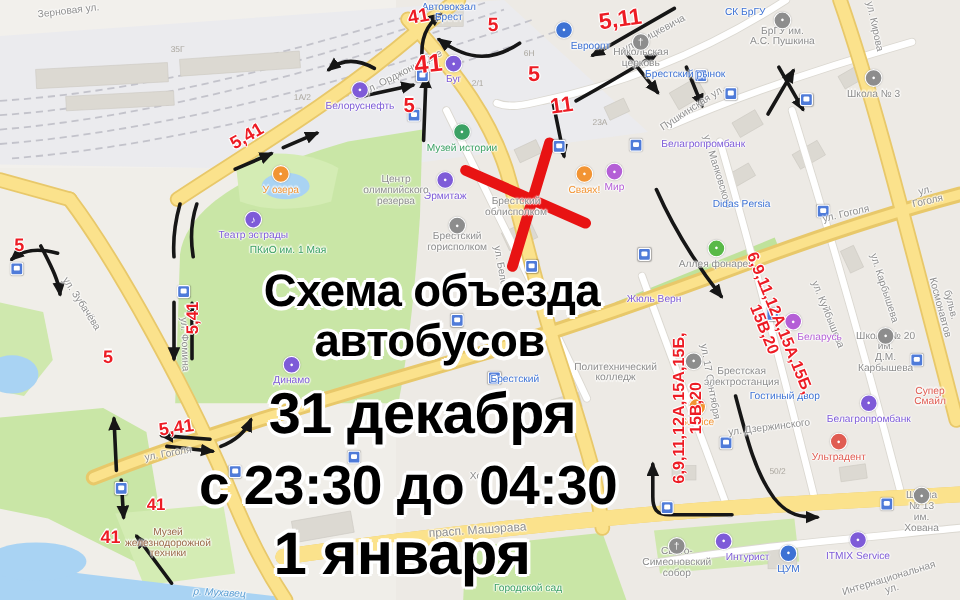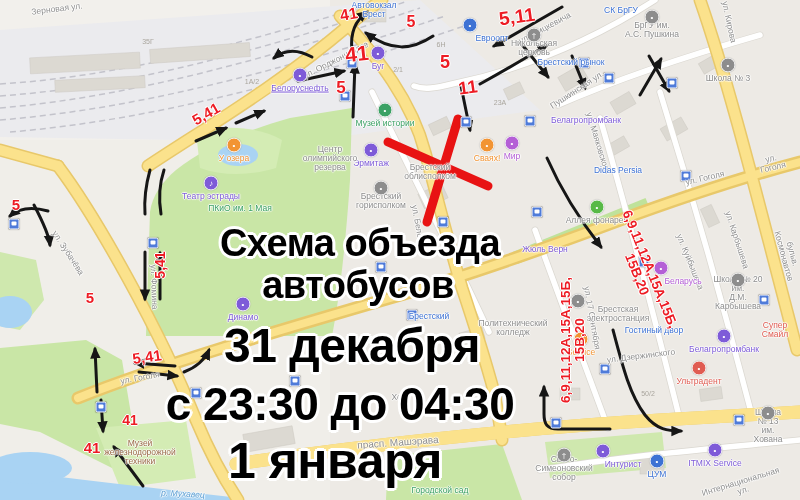--- a/index.html
+++ b/index.html
@@ -263,21 +263,21 @@
       <div class="lbl minor" style="left: 148px; top: 42px; transform: translate(-50%, -50%);">35Г</div>
       <div class="lbl minor" style="left: 252px; top: 82px; transform: translate(-50%, -50%);">1А/2</div>
       <div class="lbl minor" style="left: 441px; top: 45px; transform: translate(-50%, -50%);">6Н</div>
       <div class="lbl minor" style="left: 398px; top: 70px; transform: translate(-50%, -50%);">2/1</div>
       <div class="lbl minor" style="left: 500px; top: 103px; transform: translate(-50%, -50%);">23А</div>
       <div class="lbl minor" style="left: 648px; top: 394px; transform: translate(-50%, -50%);">50/2</div>
     </div>
   <div id="pois-layer">
       <div class="lbl poi" style="left: 374px; top: 10px; transform: translate(-50%, -50%); color: rgb(61, 114, 212);">Автовокзал
 Брест</div>
-      <div class="lbl poi" style="left: 300px; top: 88px; transform: translate(-50%, -50%); color: rgb(126, 91, 216); text-decoration: underline;">Белоруснефть</div>
+      <div class="lbl poi" style="left: 300px; top: 88px; transform: translate(-50%, -50%); color: rgb(126, 91, 216);">Белоруснефть</div>
       <div class="poi-icon" style="left: 300px; top: 75px; background: rgb(126, 91, 216);">•</div>
       <div class="lbl poi" style="left: 378px; top: 66px; transform: translate(-50%, -50%); color: rgb(126, 91, 216);">Буг</div>
       <div class="poi-icon" style="left: 378px; top: 53px; background: rgb(126, 91, 216);">•</div>
       <div class="lbl poi" style="left: 470px; top: 38px; transform: translate(-50%, -50%); color: rgb(61, 114, 212); padding-left: 44px;">Евроопт</div>
       <div class="poi-icon" style="left: 470px; top: 25px; background: rgb(61, 114, 212);">•</div>
       <div class="lbl poi" style="left: 534px; top: 48px; transform: translate(-50%, -50%); color: rgb(141, 141, 141);">Никольская
 церковь</div>
       <div class="poi-icon" style="left: 534px; top: 35px; background: rgb(141, 141, 141);">†</div>
       <div class="lbl poi" style="left: 621px; top: 10px; transform: translate(-50%, -50%); color: rgb(61, 114, 212);">СК БрГУ</div>
       <div class="lbl poi" style="left: 652px; top: 30px; transform: translate(-50%, -50%); color: rgb(141, 141, 141);">БрГУ им.
@@ -336,21 +336,21 @@
       <div class="poi-icon" style="left: 564px; top: 455px; background: rgb(141, 141, 141);">†</div>
       <div class="lbl poi" style="left: 603px; top: 464px; transform: translate(-50%, -50%); color: rgb(126, 91, 216); margin-left: 20px;">Интурист</div>
       <div class="poi-icon" style="left: 603px; top: 451px; background: rgb(126, 91, 216);">•</div>
       <div class="lbl poi" style="left: 657px; top: 474px; transform: translate(-50%, -50%); color: rgb(61, 114, 212);">ЦУМ</div>
       <div class="poi-icon" style="left: 657px; top: 461px; background: rgb(61, 114, 212);">•</div>
       <div class="lbl poi" style="left: 715px; top: 463px; transform: translate(-50%, -50%); color: rgb(126, 91, 216);">ITMIX Service</div>
       <div class="poi-icon" style="left: 715px; top: 450px; background: rgb(126, 91, 216);">•</div>
       <div class="lbl poi" style="left: 440px; top: 490px; transform: translate(-50%, -50%); color: rgb(59, 161, 100);">Городской сад</div>
       <div class="lbl poi" style="left: 661px; top: 281px; transform: translate(-50%, -50%); color: rgb(180, 95, 214); padding-left: 44px;">Беларусь</div>
       <div class="poi-icon" style="left: 661px; top: 268px; background: rgb(180, 95, 214);">•</div>
-      <div class="lbl poi" style="left: 513px; top: 310px; transform: translate(-50%, -50%); color: rgb(141, 141, 141); margin-top: 18px;">Политехнический
+      <div class="lbl poi" style="left: 513px; top: 310px; transform: translate(-50%, -50%); color: rgb(141, 141, 141);">Политехнический
 колледж</div>
       <div class="lbl poi" style="left: 429px; top: 316px; transform: translate(-50%, -50%); color: rgb(61, 114, 212);">Брестский</div>
       <div class="lbl poi" style="left: 578px; top: 314px; transform: translate(-50%, -50%); color: rgb(141, 141, 141); margin-left: 40px;">Брестская
 электростанция</div>
       <div class="poi-icon" style="left: 578px; top: 301px; background: rgb(141, 141, 141);">•</div>
       <div class="lbl poi" style="left: 545px; top: 249px; transform: translate(-50%, -50%); color: rgb(126, 91, 216);">Жюль Верн</div>
       <div class="lbl poi" style="left: 401px; top: 397px; transform: translate(-50%, -50%); color: rgb(141, 141, 141);">Хору</div>
     </div>
   <div id="routes-layer">
       <div class="lbl route-label" style="left: 349px; top: 15px; transform: translate(-50%, -50%) rotate(-10deg); font-size: 16px; color: rgb(237, 28, 36);">41</div>

